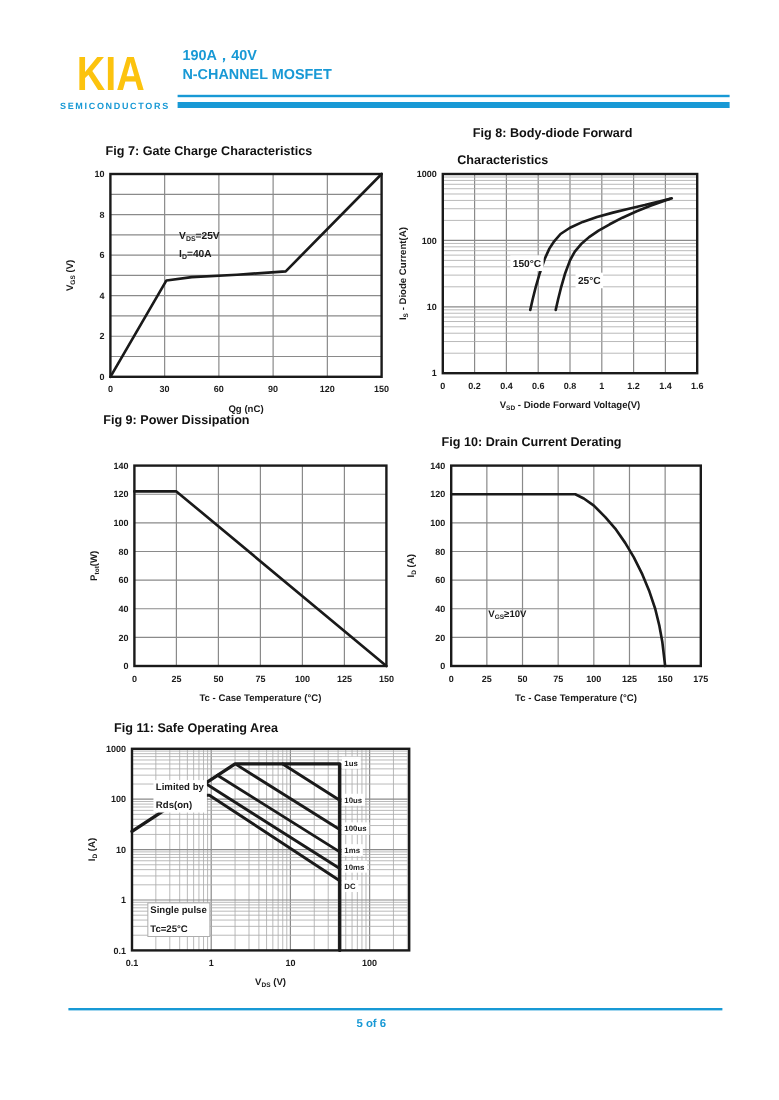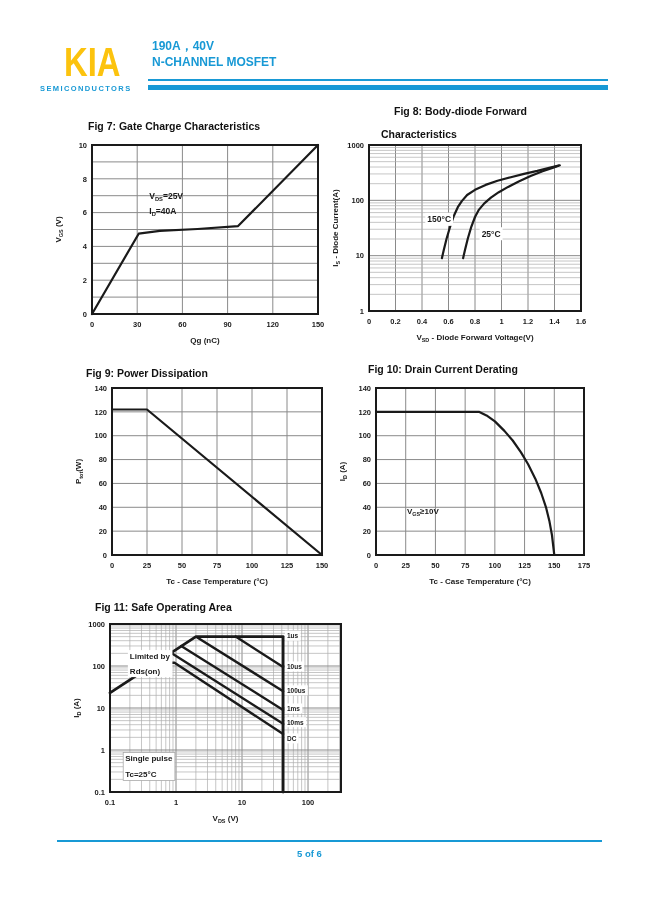--- a/index.html
+++ b/index.html
@@ -15,21 +15,21 @@
   .fig-title{position:absolute;font-weight:bold;font-size:10.5px;color:#111;white-space:nowrap;}
   .chart{position:absolute;}
   .footer-text{position:absolute;font-weight:bold;font-size:9.5px;color:#1899d5;white-space:nowrap;}
 </style>
 </head>
 <body>
 
 <div class="page">
 
   <div class="abs logo" style="left:64px;top:42px;">KIA</div>
-  <div class="abs logo-sub" style="left:40px;top:84px;">SEMICONDUCTORS</div>
+  <div class="abs logo-sub" style="left:50px;top:84px;">SEMICONDUCTORS</div>
   <div class="abs rating" style="left:152px;top:38px;">190A，40V</div>
   <div class="abs devtype" style="left:152px;top:55px;">N-CHANNEL MOSFET</div>
   <div class="abs rule" style="left:148px;top:79px;width:460px;height:2px;"></div>
   <div class="abs rule" style="left:148px;top:85px;width:460px;height:5px;"></div>
 
   <div class="fig-title" style="left:88px;top:120px;">Fig 7: Gate Charge Characteristics</div>
   <div class="chart" style="left:47px;top:137px;width:287px;height:215px;"><svg width="287" height="215" viewBox="0 0 287 215">
         <line x1="90.2" x2="90.2" y1="8" y2="177" stroke="#8a8a8a" stroke-width="1"></line>
         <line x1="135.4" x2="135.4" y1="8" y2="177" stroke="#8a8a8a" stroke-width="1"></line>
         <line x1="180.6" x2="180.6" y1="8" y2="177" stroke="#8a8a8a" stroke-width="1"></line>
@@ -122,21 +122,21 @@
         <text x="230.49999999999997" y="187" text-anchor="middle" font-size="7.5" font-weight="bold" fill="#1a1a1a" font-family="&quot;Liberation Sans&quot;,sans-serif"><tspan>1.4</tspan></text>
         <text x="257" y="187" text-anchor="middle" font-size="7.5" font-weight="bold" fill="#1a1a1a" font-family="&quot;Liberation Sans&quot;,sans-serif"><tspan>1.6</tspan></text>
         <text x="40" y="176.7" text-anchor="end" font-size="7.5" font-weight="bold" fill="#1a1a1a" font-family="&quot;Liberation Sans&quot;,sans-serif"><tspan>1</tspan></text>
         <text x="40" y="121.36666666666667" text-anchor="end" font-size="7.5" font-weight="bold" fill="#1a1a1a" font-family="&quot;Liberation Sans&quot;,sans-serif"><tspan>10</tspan></text>
         <text x="40" y="66.03333333333335" text-anchor="end" font-size="7.5" font-weight="bold" fill="#1a1a1a" font-family="&quot;Liberation Sans&quot;,sans-serif"><tspan>100</tspan></text>
         <text x="40" y="10.7" text-anchor="end" font-size="7.5" font-weight="bold" fill="#1a1a1a" font-family="&quot;Liberation Sans&quot;,sans-serif"><tspan>1000</tspan></text>
         <text x="151" y="203" text-anchor="middle" font-size="8" font-weight="bold" fill="#1a1a1a" font-family="&quot;Liberation Sans&quot;,sans-serif"><tspan>V</tspan><tspan font-size="5.44" dy="1.76">SD</tspan><tspan dy="-1.76"> - Diode Forward Voltage(V)</tspan></text>
         <text x="14" y="91" text-anchor="middle" font-size="8" font-weight="bold" fill="#1a1a1a" font-family="&quot;Liberation Sans&quot;,sans-serif" transform="rotate(-90 14 91)"><tspan>I</tspan><tspan font-size="5.44" dy="1.76">S</tspan><tspan dy="-1.76"> - Diode Current(A)</tspan></text>
       </svg></div>
 
-  <div class="fig-title" style="left:86px;top:367px;">Fig 9: Power Dissipation</div>
+  <div class="fig-title" style="left:86px;top:344px;">Fig 9: Power Dissipation</div>
   <div class="chart" style="left:67px;top:380px;width:271px;height:213px;"><svg width="271" height="213" viewBox="0 0 271 213">
         <line x1="80" x2="80" y1="8" y2="175" stroke="#8a8a8a" stroke-width="1"></line>
         <line x1="115" x2="115" y1="8" y2="175" stroke="#8a8a8a" stroke-width="1"></line>
         <line x1="150" x2="150" y1="8" y2="175" stroke="#8a8a8a" stroke-width="1"></line>
         <line x1="185" x2="185" y1="8" y2="175" stroke="#8a8a8a" stroke-width="1"></line>
         <line x1="220" x2="220" y1="8" y2="175" stroke="#8a8a8a" stroke-width="1"></line>
         <line y1="151.14285714285714" y2="151.14285714285714" x1="45" x2="255" stroke="#8a8a8a" stroke-width="1"></line>
         <line y1="127.28571428571429" y2="127.28571428571429" x1="45" x2="255" stroke="#8a8a8a" stroke-width="1"></line>
         <line y1="103.42857142857143" y2="103.42857142857143" x1="45" x2="255" stroke="#8a8a8a" stroke-width="1"></line>
         <line y1="79.57142857142858" y2="79.57142857142858" x1="45" x2="255" stroke="#8a8a8a" stroke-width="1"></line>

